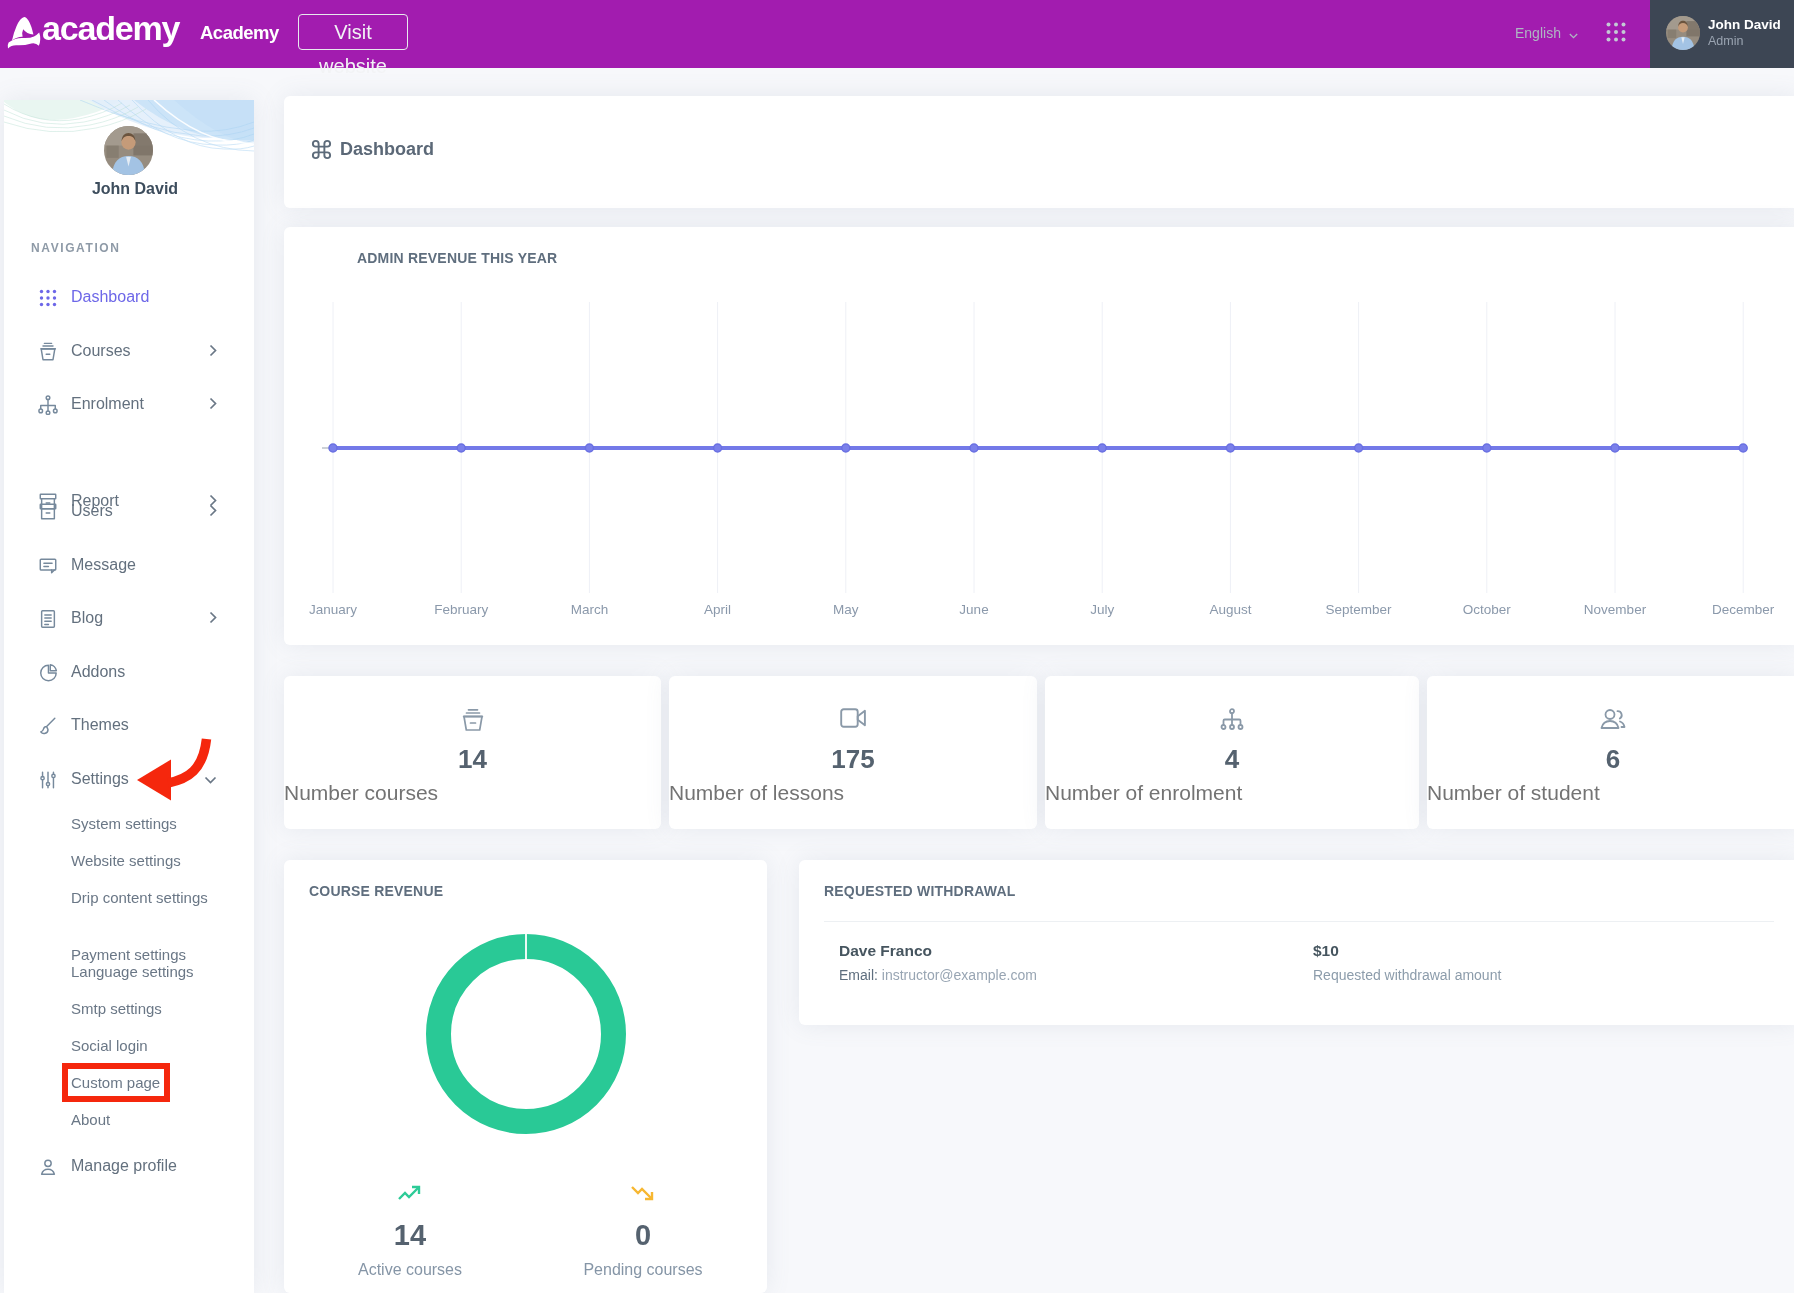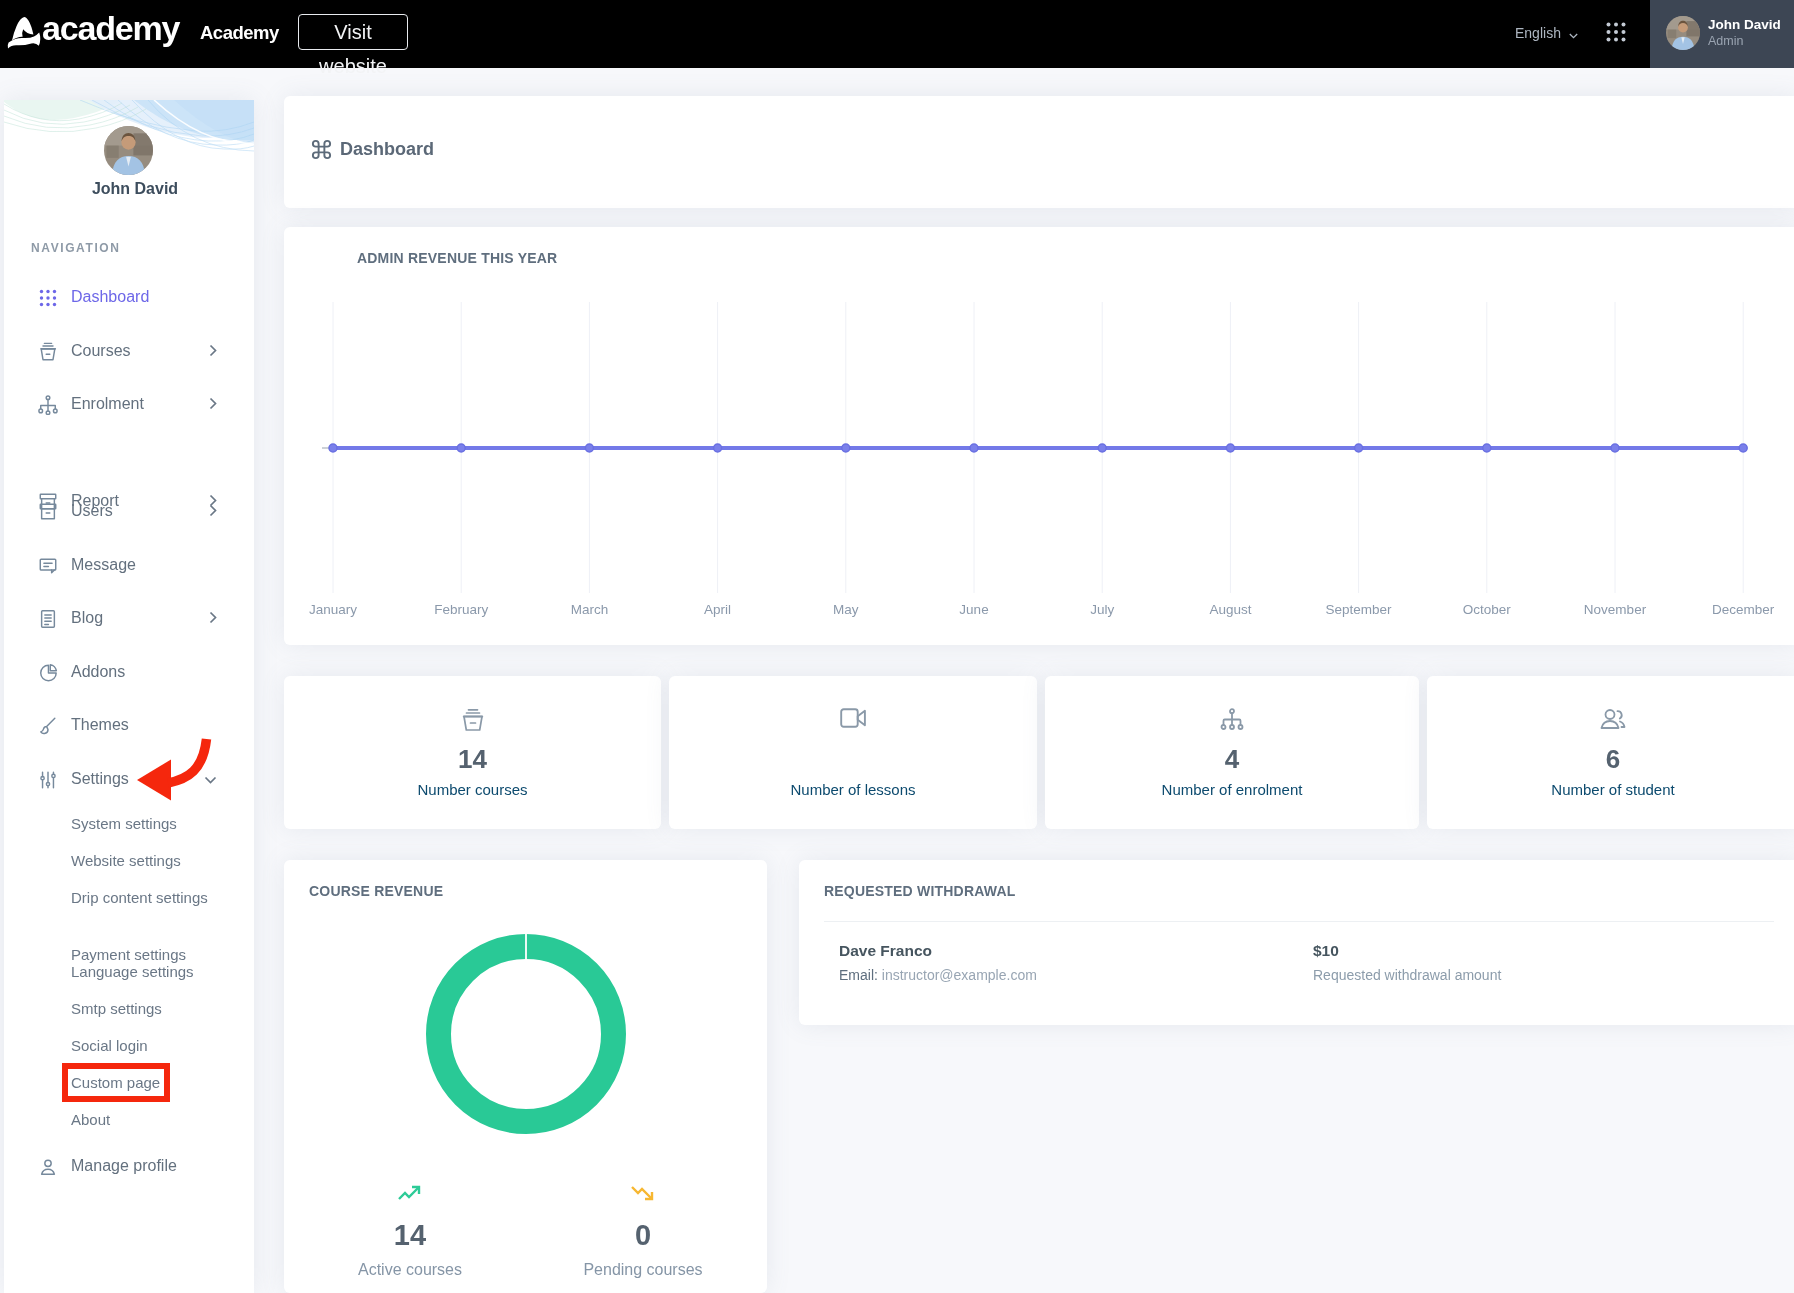--- a/index.html
+++ b/index.html
@@ -1,21 +1,21 @@
 <!DOCTYPE html>
 <html><head>
 <meta charset="utf-8">
 <style>
 * { margin:0; padding:0; box-sizing:border-box; }
 html,body { width:1794px; height:1293px; overflow:hidden; }
 body { font-family:"Liberation Sans", sans-serif; background:#f7f8fb; position:relative; }
 .card { position:absolute; background:#fff; border-radius:6px; box-shadow:0 0 24px rgba(110,122,145,0.12); }
 
 
-#topbar { position:absolute; left:0; top:0; width:1794px; height:68px; background:#000000; }
+#topbar { position:absolute; left:0; top:0; width:1794px; height:68px; background:#a21caf; }
 #logomark { position:absolute; left:7px; top:12px; }
 #logotext { position:absolute; left:42px; top:9px; color:#fff; font-size:34px; font-weight:bold; letter-spacing:-1.2px; }
 #apptitle { position:absolute; left:200px; top:22px; color:#fff; font-size:18.5px; font-weight:bold; letter-spacing:-0.5px; }
 #visitbtn { position:absolute; left:298px; top:14px; width:110px; height:36px; border:1px solid #e8eaee; border-radius:4px; color:#f2f3f5; font-size:20px; text-align:center; line-height:34px; }
 #lang { position:absolute; left:1515px; top:25px; color:#aeb7c2; font-size:14px; }
 #lang svg { vertical-align:-1px; margin-left:4px; }
 #gridicon { position:absolute; left:1605px; top:21px; }
 #userpanel { position:absolute; left:1650px; top:0; width:144px; height:68px; background:#3d4654; }
 #userpanel .uname { position:absolute; left:58px; top:17px; color:#fff; font-size:13.5px; font-weight:bold; }
 #userpanel .urole { position:absolute; left:58px; top:34px; color:#9aa4b1; font-size:12.5px; }
@@ -38,21 +38,21 @@
 #hdrcard { left:284px; top:96px; width:1515px; height:112px; }
 #hdrcard .t { position:absolute; left:56px; top:43px; font-size:18px; font-weight:bold; color:#5b6877; }
 #hdrcard svg { position:absolute; left:26px; top:42px; }
 
 #chartcard { left:284px; top:227px; width:1515px; height:418px; }
 #chartcard .t { position:absolute; left:25px; top:23px; font-size:14px; font-weight:bold; color:#5f6e7e; letter-spacing:0.2px;margin-left:48px; }
 
 .stat { top:676px; height:153px; }
 .stat .ic { position:absolute; left:0; top:32px; width:100%; text-align:center; }
 .stat .num { position:absolute; left:0; top:68px; width:100%; text-align:center; font-size:26px; font-weight:bold; color:#55626f; }
-.stat .lbl { position:absolute; left:0; top:105px; width:100%; text-align:center; font-size:15px; color:#0c4a6e; }
+.stat .lbl { position:absolute; left:0; top:105px; width:100%; text-align:left; font-size:21px; color:#737373; }
 
 #cocard { left:284px; top:860px; width:483px; height:433px; }
 #cocard .t { position:absolute; left:25px; top:23px; font-size:14px; font-weight:bold; color:#5f6e7e; letter-spacing:0.2px; }
 .cobox { position:absolute; width:160px; text-align:center; }
 .cobox .num { font-size:29px; font-weight:bold; color:#55626f; margin-top:14px; }
 .cobox .lbl { font-size:16px; color:#8595a6; margin-top:9px; }
 
 #rwcard { left:799px; top:860px; width:1000px; height:165px; }
 #rwcard .t { position:absolute; left:25px; top:23px; font-size:14px; font-weight:bold; color:#5f6e7e; letter-spacing:0.2px; }
 #rwcard .div { position:absolute; left:25px; top:61px; width:950px; height:1px; background:#edf0f3; }
@@ -330,20 +330,21 @@
         <path d="M6.5 5h13M8.5 1.8h9M10.5 15h5"></path>
       </svg></div>
   <div class="num">14</div>
   <div class="lbl">Number courses</div>
 </div>
 <div class="card stat" style="left:669px;width:368px;">
   <div class="ic"><svg width="27" height="20" viewBox="0 0 27 20" id="ic-video" fill="none" stroke="#8a99a8" stroke-width="1.9" stroke-linejoin="round">
         <rect x="1.2" y="1.2" width="16.5" height="17.6" rx="2.5"></rect>
         <path d="M17.7 8.2l7.2-5.4v14.4l-7.2-5.4z"></path>
       </svg></div>
+  <div class="num">175</div>
   <div class="lbl">Number of lessons</div>
 </div>
 <div class="card stat" style="left:1045px;width:374px;">
   <div class="ic"><svg width="24" height="24" viewBox="0 0 24 24" id="ic-sitemap" fill="none" stroke="#8a99a8" stroke-width="1.8" stroke-linecap="round" stroke-linejoin="round">
         <circle cx="12" cy="3.2" r="2"></circle>
         <path d="M12 5.2v6M3.5 17v-4.3c0-.8.5-1.2 1.2-1.2h14.6c.7 0 1.2.4 1.2 1.2V17M12 11.2V17"></path>
         <circle cx="3.5" cy="19" r="2"></circle>
         <circle cx="12" cy="19" r="2"></circle>
         <circle cx="20.5" cy="19" r="2"></circle>
       </svg></div>

